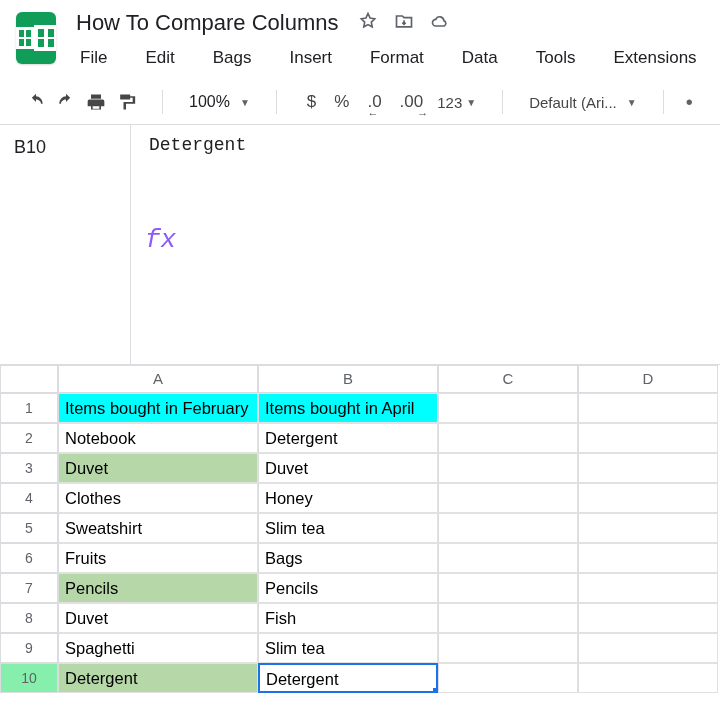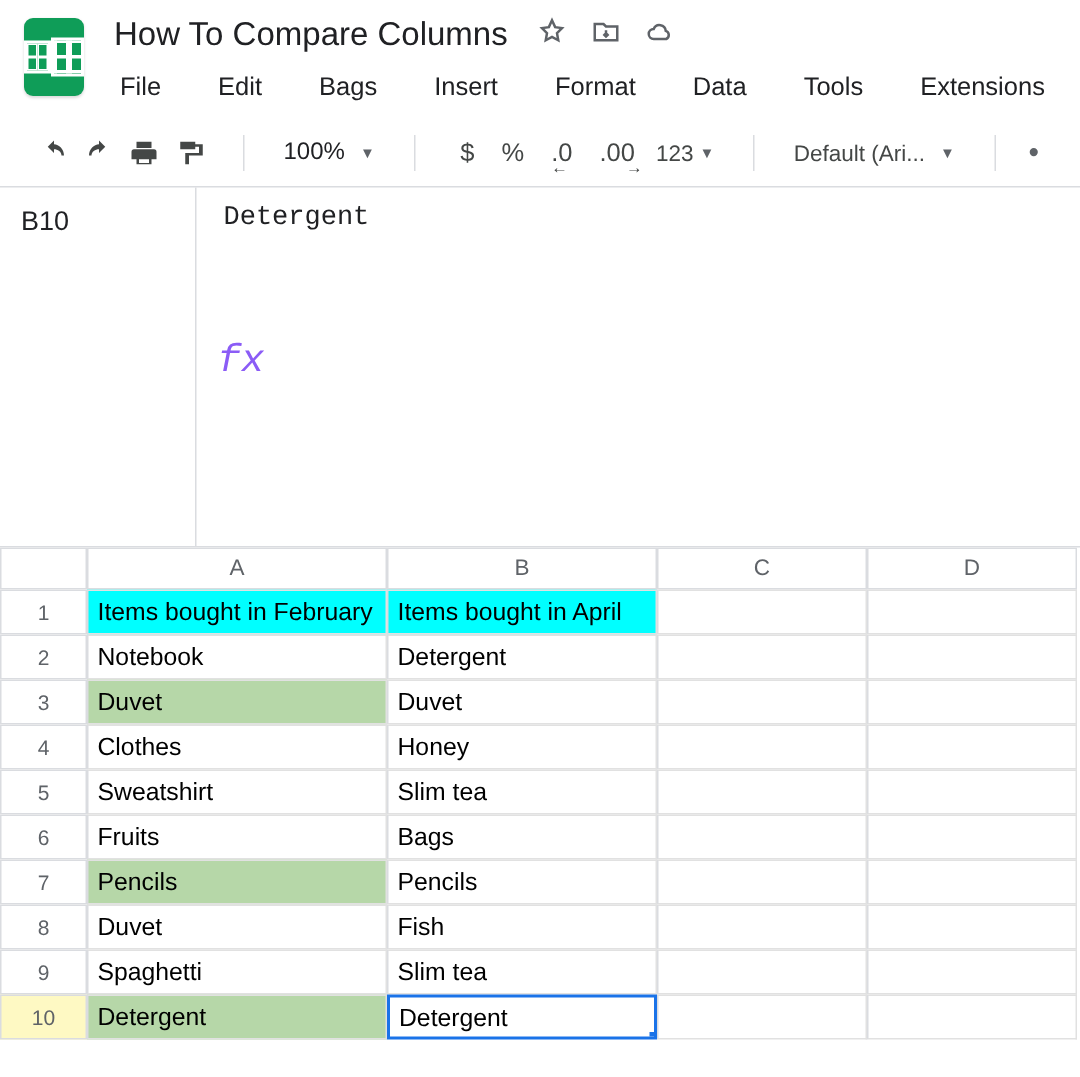--- a/index.html
+++ b/index.html
@@ -38,21 +38,21 @@
     .grid { display: grid; grid-template-columns: 58px 200px 180px 140px 140px; user-select: none; }
     .col-header { background: #fff; border: 1px solid #dadce0; border-top: 1px solid #dadce0; text-align: center; font-size: 15px; color: #5f6368; height: 28px; line-height: 26px; }
     .corner { background: #fff; border: 1px solid #dadce0; height: 28px; }
     .row-header { background: #fff; border: 1px solid #dadce0; text-align: center; font-size: 14px; color: #5f6368; height: 30px; line-height: 28px; }
     .cell { border: 1px solid #e1e1e1; border-left: 1px solid #dadce0; height: 30px; padding: 0 6px; font-size: 16.5px; line-height: 28px; white-space: nowrap; overflow: hidden; color: #000;}
     
     .hdr-cell { background: #00ffff; color: #000; }
     .highlight { background: #b6d7a8; }
     .selected { border: 2px solid #1a73e8 !important; position: relative; }
     .selected::after { content: ""; position: absolute; right: -3px; bottom: -3px; width: 6px; height: 6px; background: #1a73e8; }
-    .row-sel { background: #fef9c3; }
+    .row-sel { background: #86efac; }
     
     svg { width: 20px; height: 20px; fill: currentColor; }
     .small-tri { font-size: 10px; color: #5f6368; }
     .dots { color: #5f6368; letter-spacing: 1px; font-size: 20px; padding-left: 6px;}
   </style>
 </head>
 <body>
 
 <div class="header">
   <div class="logo">

